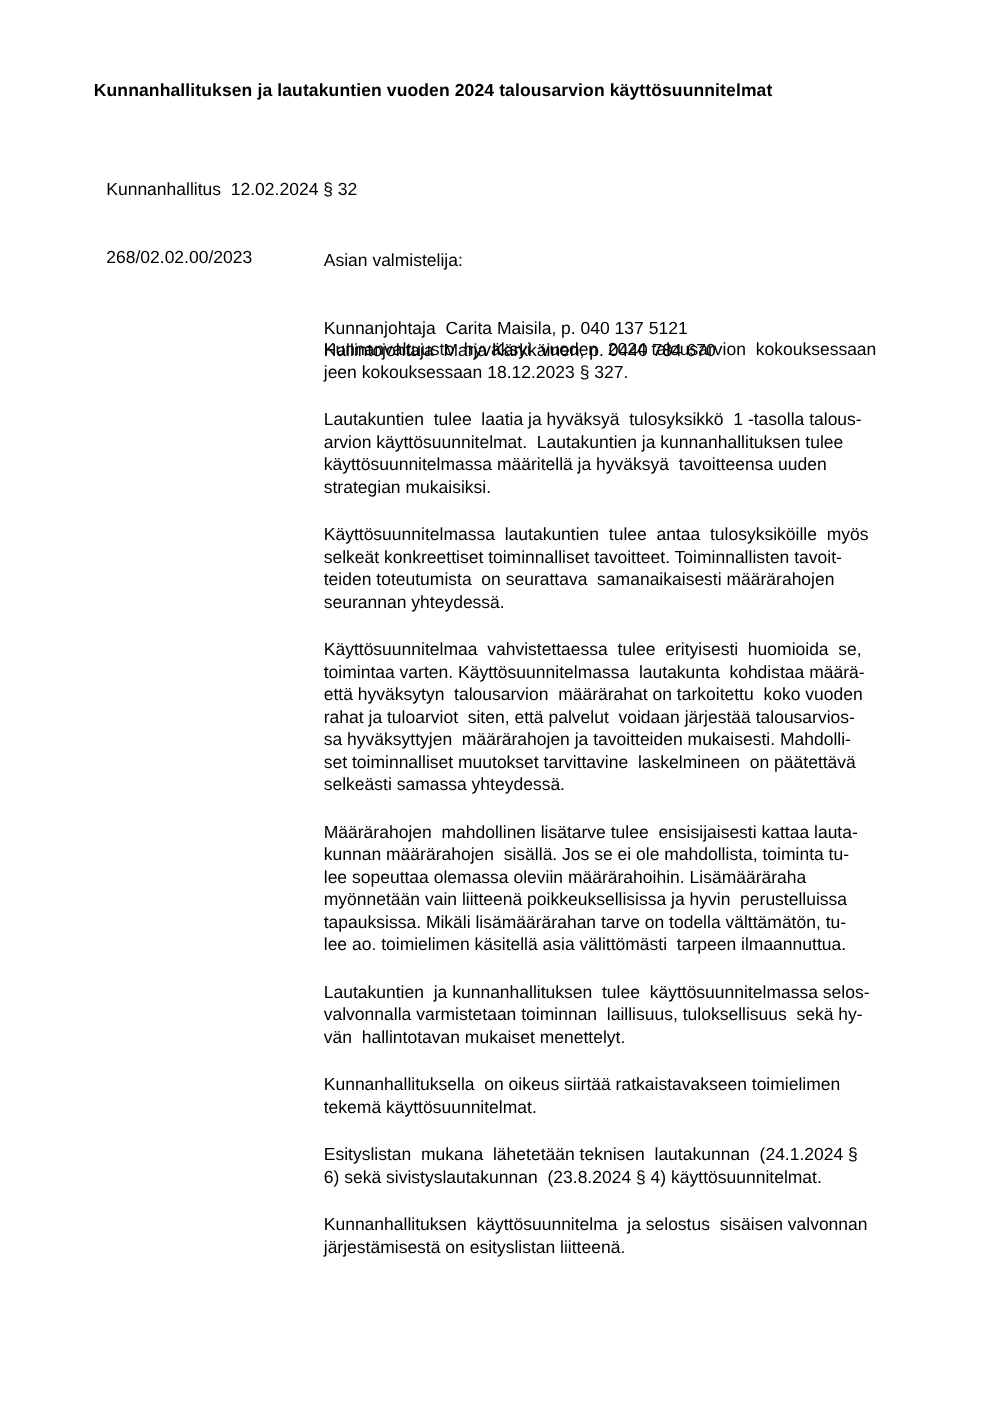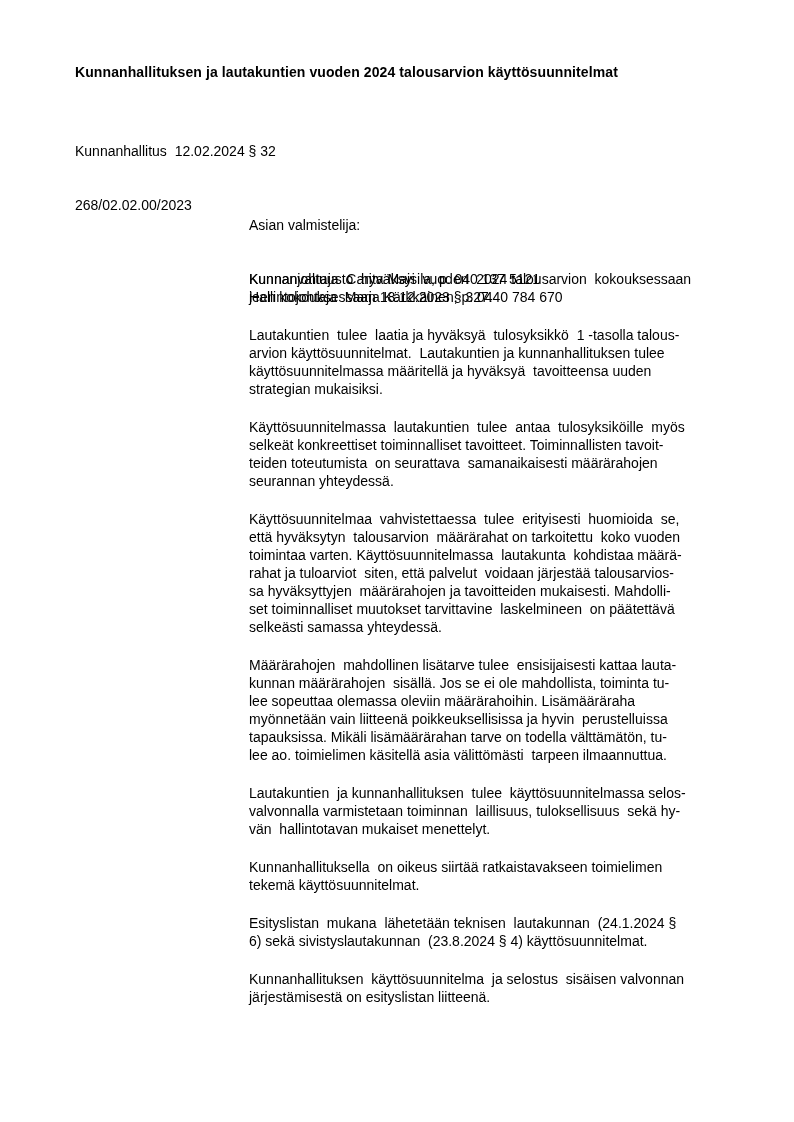--- a/index.html
+++ b/index.html
@@ -31,38 +31,39 @@
     position: absolute;
     left: 75px;
     top: 106px;
     font-size: 14px;
     line-height: 18px;
     white-space: pre;
   }
   .preparer {
     position: absolute;
     left: 249px;
-    top: 180px;
+    top: 163px;
     font-size: 14px;
     line-height: 18px;
     white-space: pre;
   }
   .body-text {
     position: absolute;
     left: 249px;
     top: 270px;
     width: 520px;
     font-size: 14px;
     line-height: 18px;
   }
   .para {
     margin: 0 0 20px 0;
   }
   .line {
     white-space: pre;
+    margin-left: 10px;
   }
 </style>
 </head>
 <body>
 
 <div class="page">
 
   <h1 class="doc-title">Kunnanhallituksen ja lautakuntien vuoden 2024 talousarvion käyttösuunnitelmat</h1>
 
   <div class="header-block">
@@ -87,22 +88,22 @@
         <div class="line">strategian mukaisiksi.</div>
       </div>
       <div class="para">
         <div class="line">Käyttösuunnitelmassa  lautakuntien  tulee  antaa  tulosyksiköille  myös</div>
         <div class="line">selkeät konkreettiset toiminnalliset tavoitteet. Toiminnallisten tavoit-</div>
         <div class="line">teiden toteutumista  on seurattava  samanaikaisesti määrärahojen</div>
         <div class="line">seurannan yhteydessä.</div>
       </div>
       <div class="para">
         <div class="line">Käyttösuunnitelmaa  vahvistettaessa  tulee  erityisesti  huomioida  se,</div>
+        <div class="line">toimintaa varten. Käyttösuunnitelmassa  lautakunta  kohdistaa määrä-</div>
         <div class="line">että hyväksytyn  talousarvion  määrärahat on tarkoitettu  koko vuoden</div>
-        <div class="line">toimintaa varten. Käyttösuunnitelmassa  lautakunta  kohdistaa määrä-</div>
         <div class="line">rahat ja tuloarviot  siten, että palvelut  voidaan järjestää talousarvios-</div>
         <div class="line">sa hyväksyttyjen  määrärahojen ja tavoitteiden mukaisesti. Mahdolli-</div>
         <div class="line">set toiminnalliset muutokset tarvittavine  laskelmineen  on päätettävä</div>
         <div class="line">selkeästi samassa yhteydessä.</div>
       </div>
       <div class="para">
         <div class="line">Määrärahojen  mahdollinen lisätarve tulee  ensisijaisesti kattaa lauta-</div>
         <div class="line">kunnan määrärahojen  sisällä. Jos se ei ole mahdollista, toiminta tu-</div>
         <div class="line">lee sopeuttaa olemassa oleviin määrärahoihin. Lisämääräraha</div>
         <div class="line">myönnetään vain liitteenä poikkeuksellisissa ja hyvin  perustelluissa</div>

